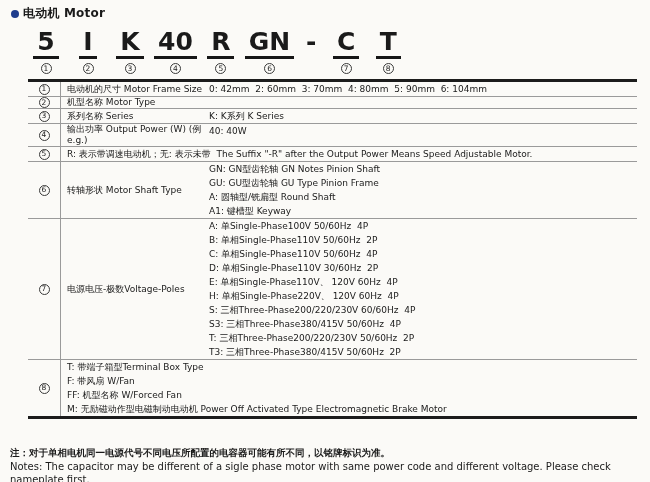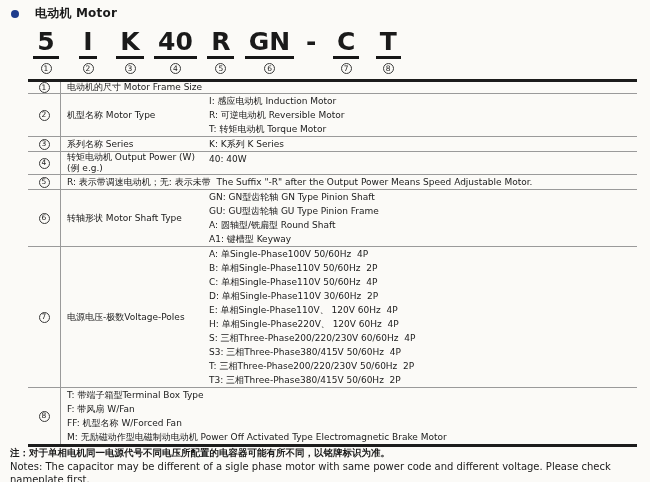--- a/index.html
+++ b/index.html
@@ -2,21 +2,21 @@
 <html><head>
 <meta charset="utf-8">
 <style>
   html,body{margin:0;padding:0;}
   body{
     width:650px;height:482px;position:relative;overflow:hidden;
     background:#fbfaf7;color:#1a1a1a;
     font-family:"DejaVu Sans",sans-serif;
     -webkit-font-smoothing:antialiased;
   }
-  .header{position:absolute;top:5px;left:11px;display:flex;align-items:center;gap:16px;}
+  .header{position:absolute;top:5px;left:11px;display:flex;align-items:center;gap:4px;}
   .bullet{width:8px;height:8px;border-radius:50%;background:#1e3c8c;flex:0 0 auto;}
   .title{font-size:12px;font-weight:bold;letter-spacing:0.2px;}
 
   
   .code-row{position:absolute;top:29px;left:28px;display:flex;align-items:flex-start;}
   .seg{display:flex;flex-direction:column;align-items:center;min-width:36px;margin-right:6px;}
   .seg.bare{min-width:22px;}
   .seg-letter{
     font-size:25px;font-weight:bold;line-height:26px;
     border-bottom:3px solid #161616;padding:0 4px 1px 4px;
@@ -93,65 +93,63 @@
       <div class="circ">8</div>
     </div>
   </div>
 
 <div class="spec-table" id="spec-table">
     <div class="trow">
       <div class="c1">
         <span class="circ">1</span>
       </div>
       <div class="c2">电动机的尺寸 Motor Frame Size</div>
+      <div class="c3">
+        <div class="line">0: 42mm  2: 60mm  3: 70mm  4: 80mm  5: 90mm  6: 104mm</div>
+      </div>
     </div>
     <div class="trow">
       <div class="c1">
         <span class="circ">2</span>
       </div>
       <div class="c2">机型名称 Motor Type</div>
-      <div class="c3">
-        <div class="line">I: 感应电动机 Induction Motor</div>
-        <div class="line">R: 可逆电动机 Reversible Motor</div>
-        <div class="line">T: 转矩电动机 Torque Motor</div>
-      </div>
     </div>
     <div class="trow">
       <div class="c1">
         <span class="circ">3</span>
       </div>
       <div class="c2">系列名称 Series</div>
       <div class="c3">
         <div class="line">K: K系列 K Series</div>
       </div>
     </div>
     <div class="trow">
       <div class="c1">
         <span class="circ">4</span>
       </div>
-      <div class="c2">转矩电动机 Output Power (W) (例 e.g.)</div>
+      <div class="c2">输出功率 Output Power (W) (例 e.g.)</div>
       <div class="c3">
         <div class="line">40: 40W</div>
       </div>
     </div>
     <div class="trow">
       <div class="c1">
         <span class="circ">5</span>
       </div>
       <div class="cspan">
         <div class="line">R: 表示带调速电动机；无: 表示未带  The Suffix "-R" after the Output Power Means Speed Adjustable Motor.</div>
       </div>
     </div>
     <div class="trow">
       <div class="c1">
         <span class="circ">6</span>
       </div>
       <div class="c2">转轴形状 Motor Shaft Type</div>
       <div class="c3">
-        <div class="line">GN: GN型齿轮轴 GN Type Pinion Shaft</div>
+        <div class="line">GN: GN型齿轮轴 GN Notes Pinion Shaft</div>
         <div class="line">GU: GU型齿轮轴 GU Type Pinion Frame</div>
         <div class="line">A: 圆轴型/铣扁型 Round Shaft</div>
         <div class="line">A1: 键槽型 Keyway</div>
       </div>
     </div>
     <div class="trow">
       <div class="c1">
         <span class="circ">7</span>
       </div>
       <div class="c2">电源电压-极数Voltage-Poles</div>

